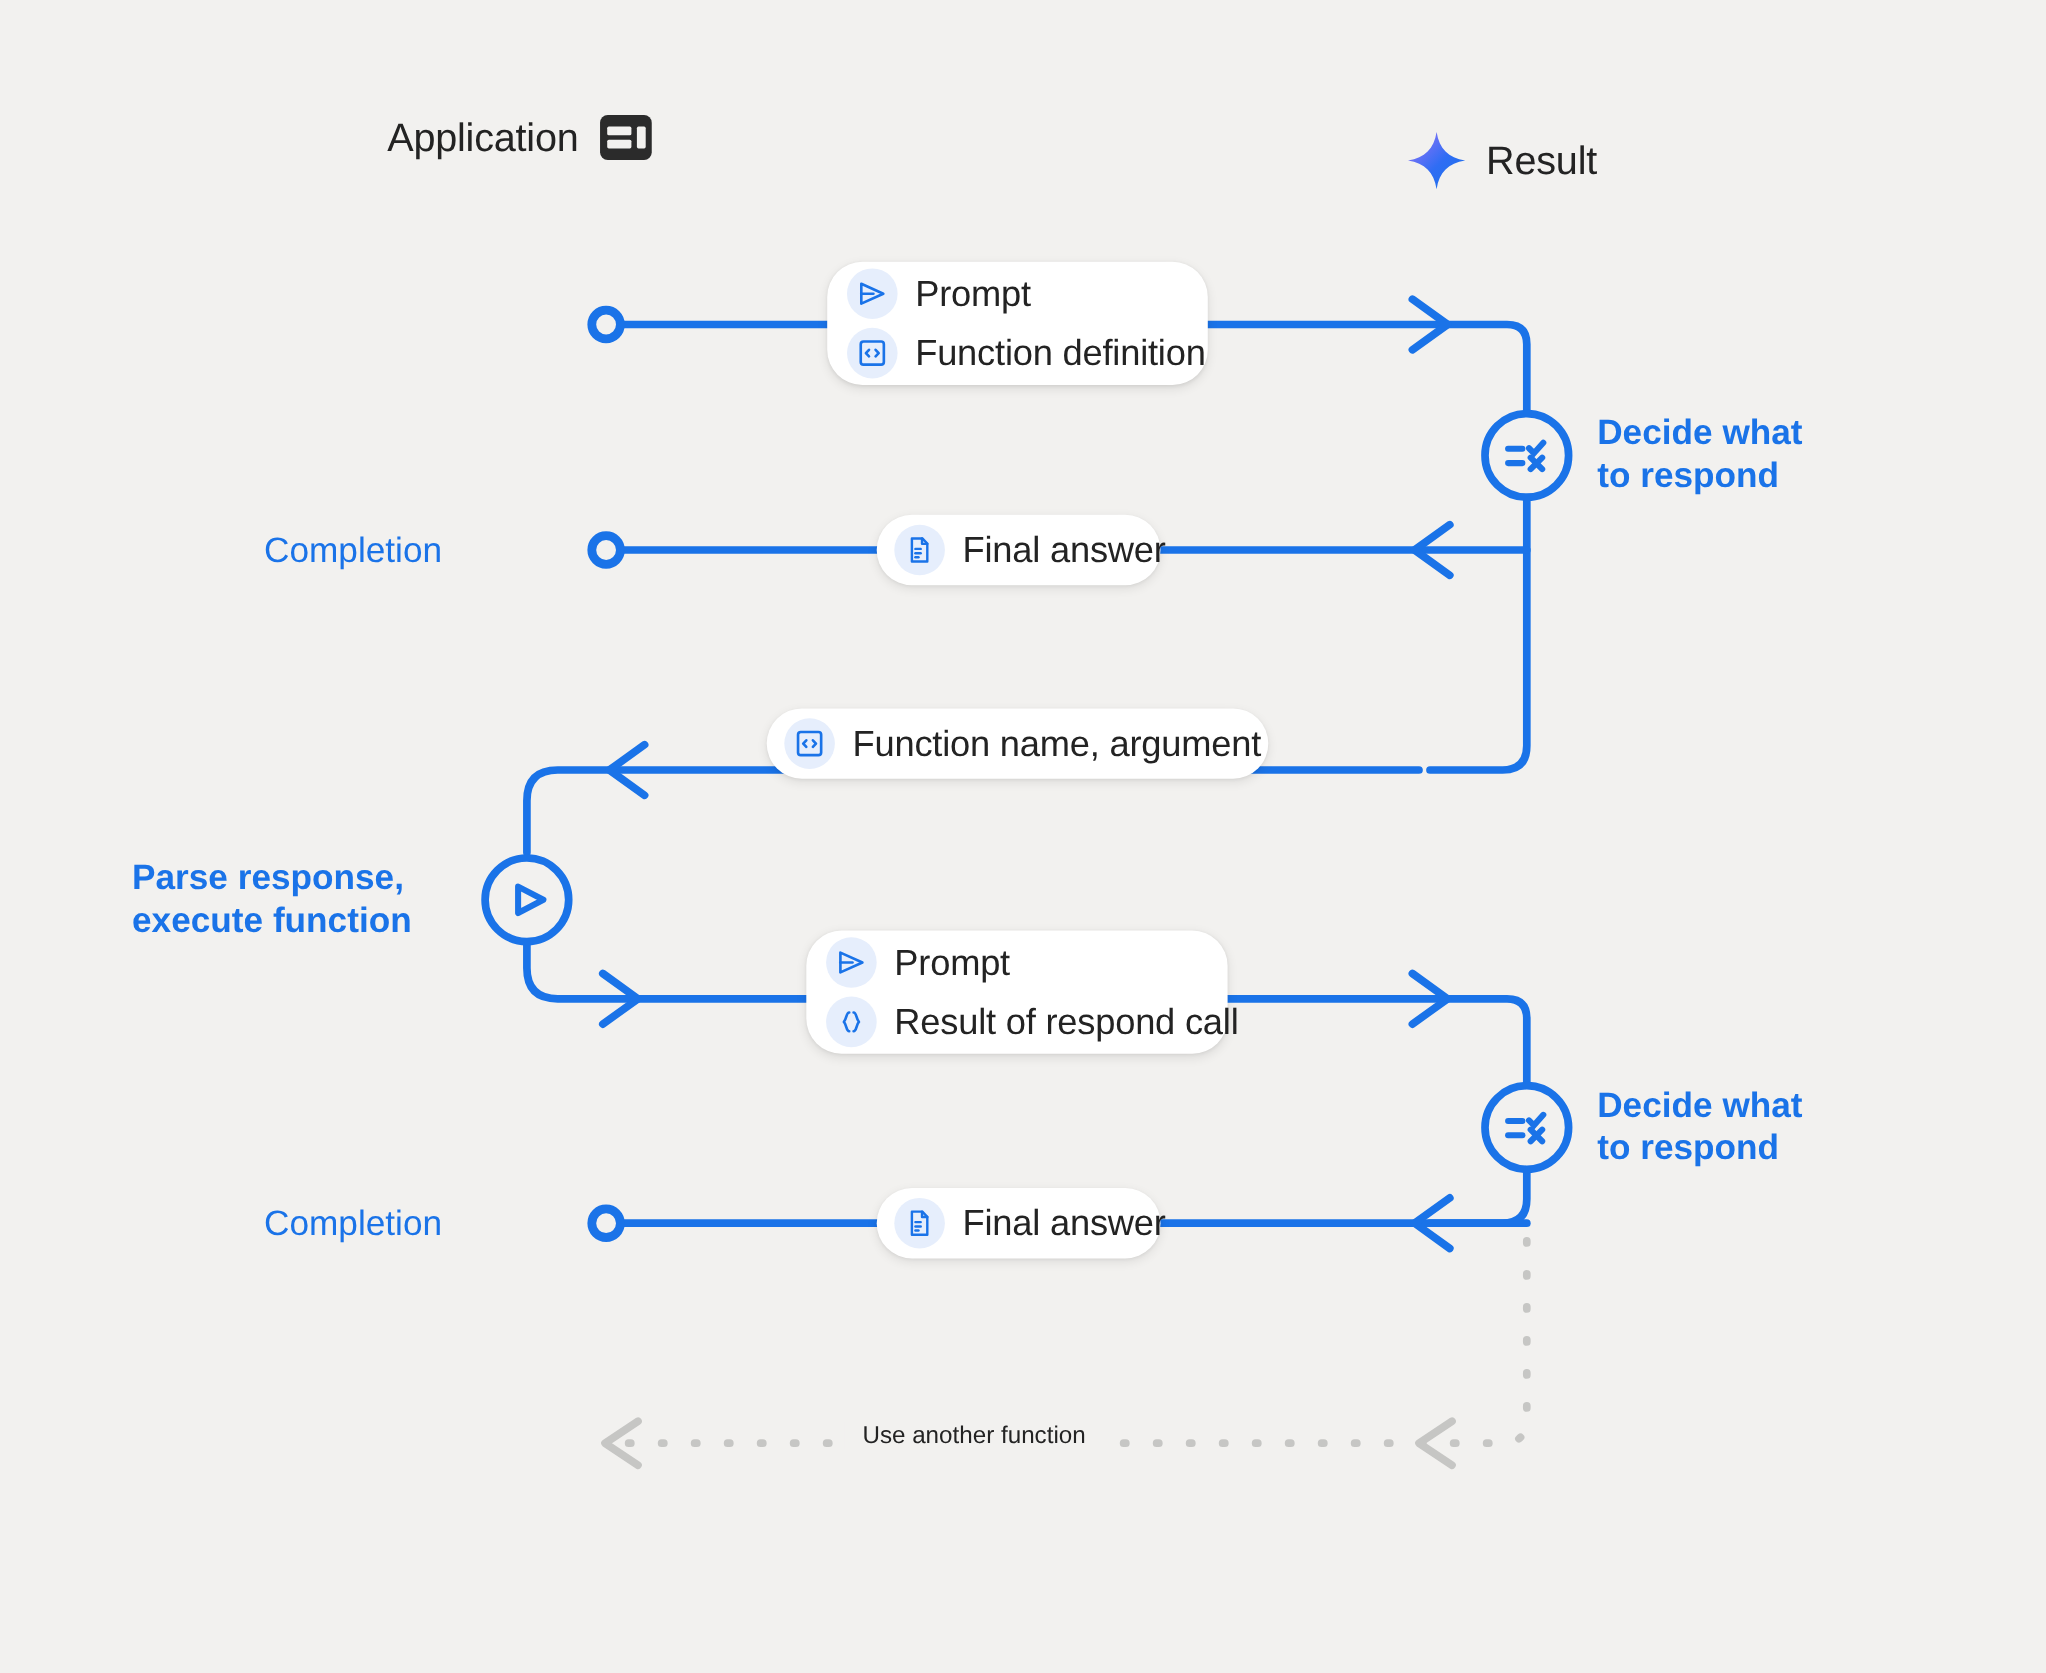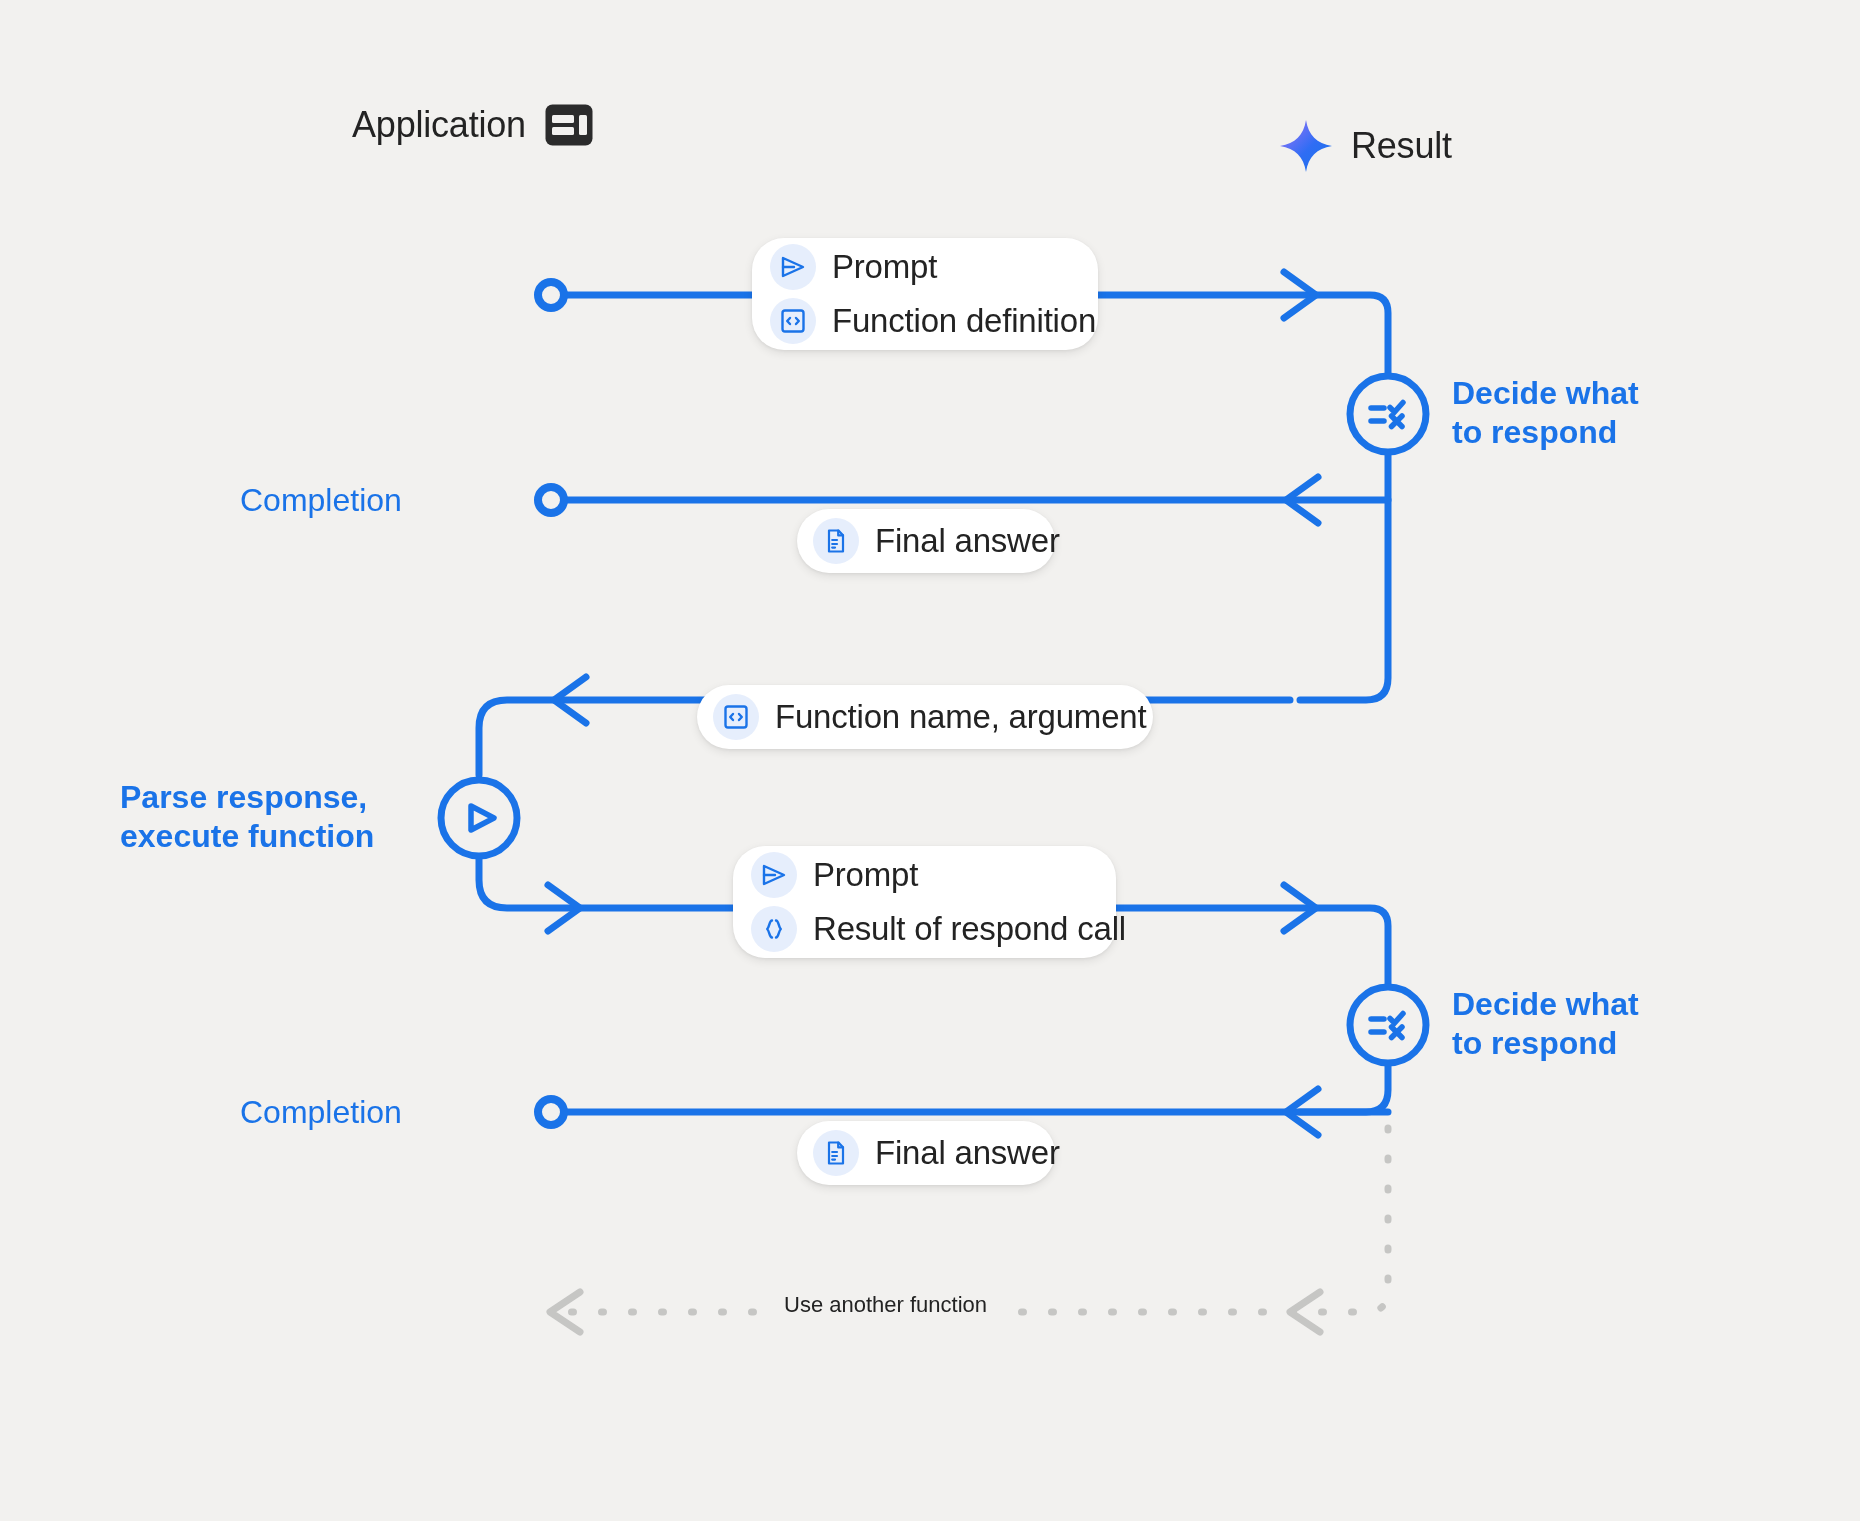--- a/index.html
+++ b/index.html
@@ -62,21 +62,20 @@
     box-sizing: border-box;
     display: flex;
     flex-direction: column;
     justify-content: center;
     gap: 8px;
     z-index: 5;
   }
   .card.single {
     border-radius: 36px;
     padding: 12px 34px 12px 16px;
-    margin-top: 41px;
   }
   .card-row {
     display: flex;
     align-items: center;
     gap: 16px;
     white-space: nowrap;
   }
   .chip-icon {
     width: 46px;
     height: 46px;

